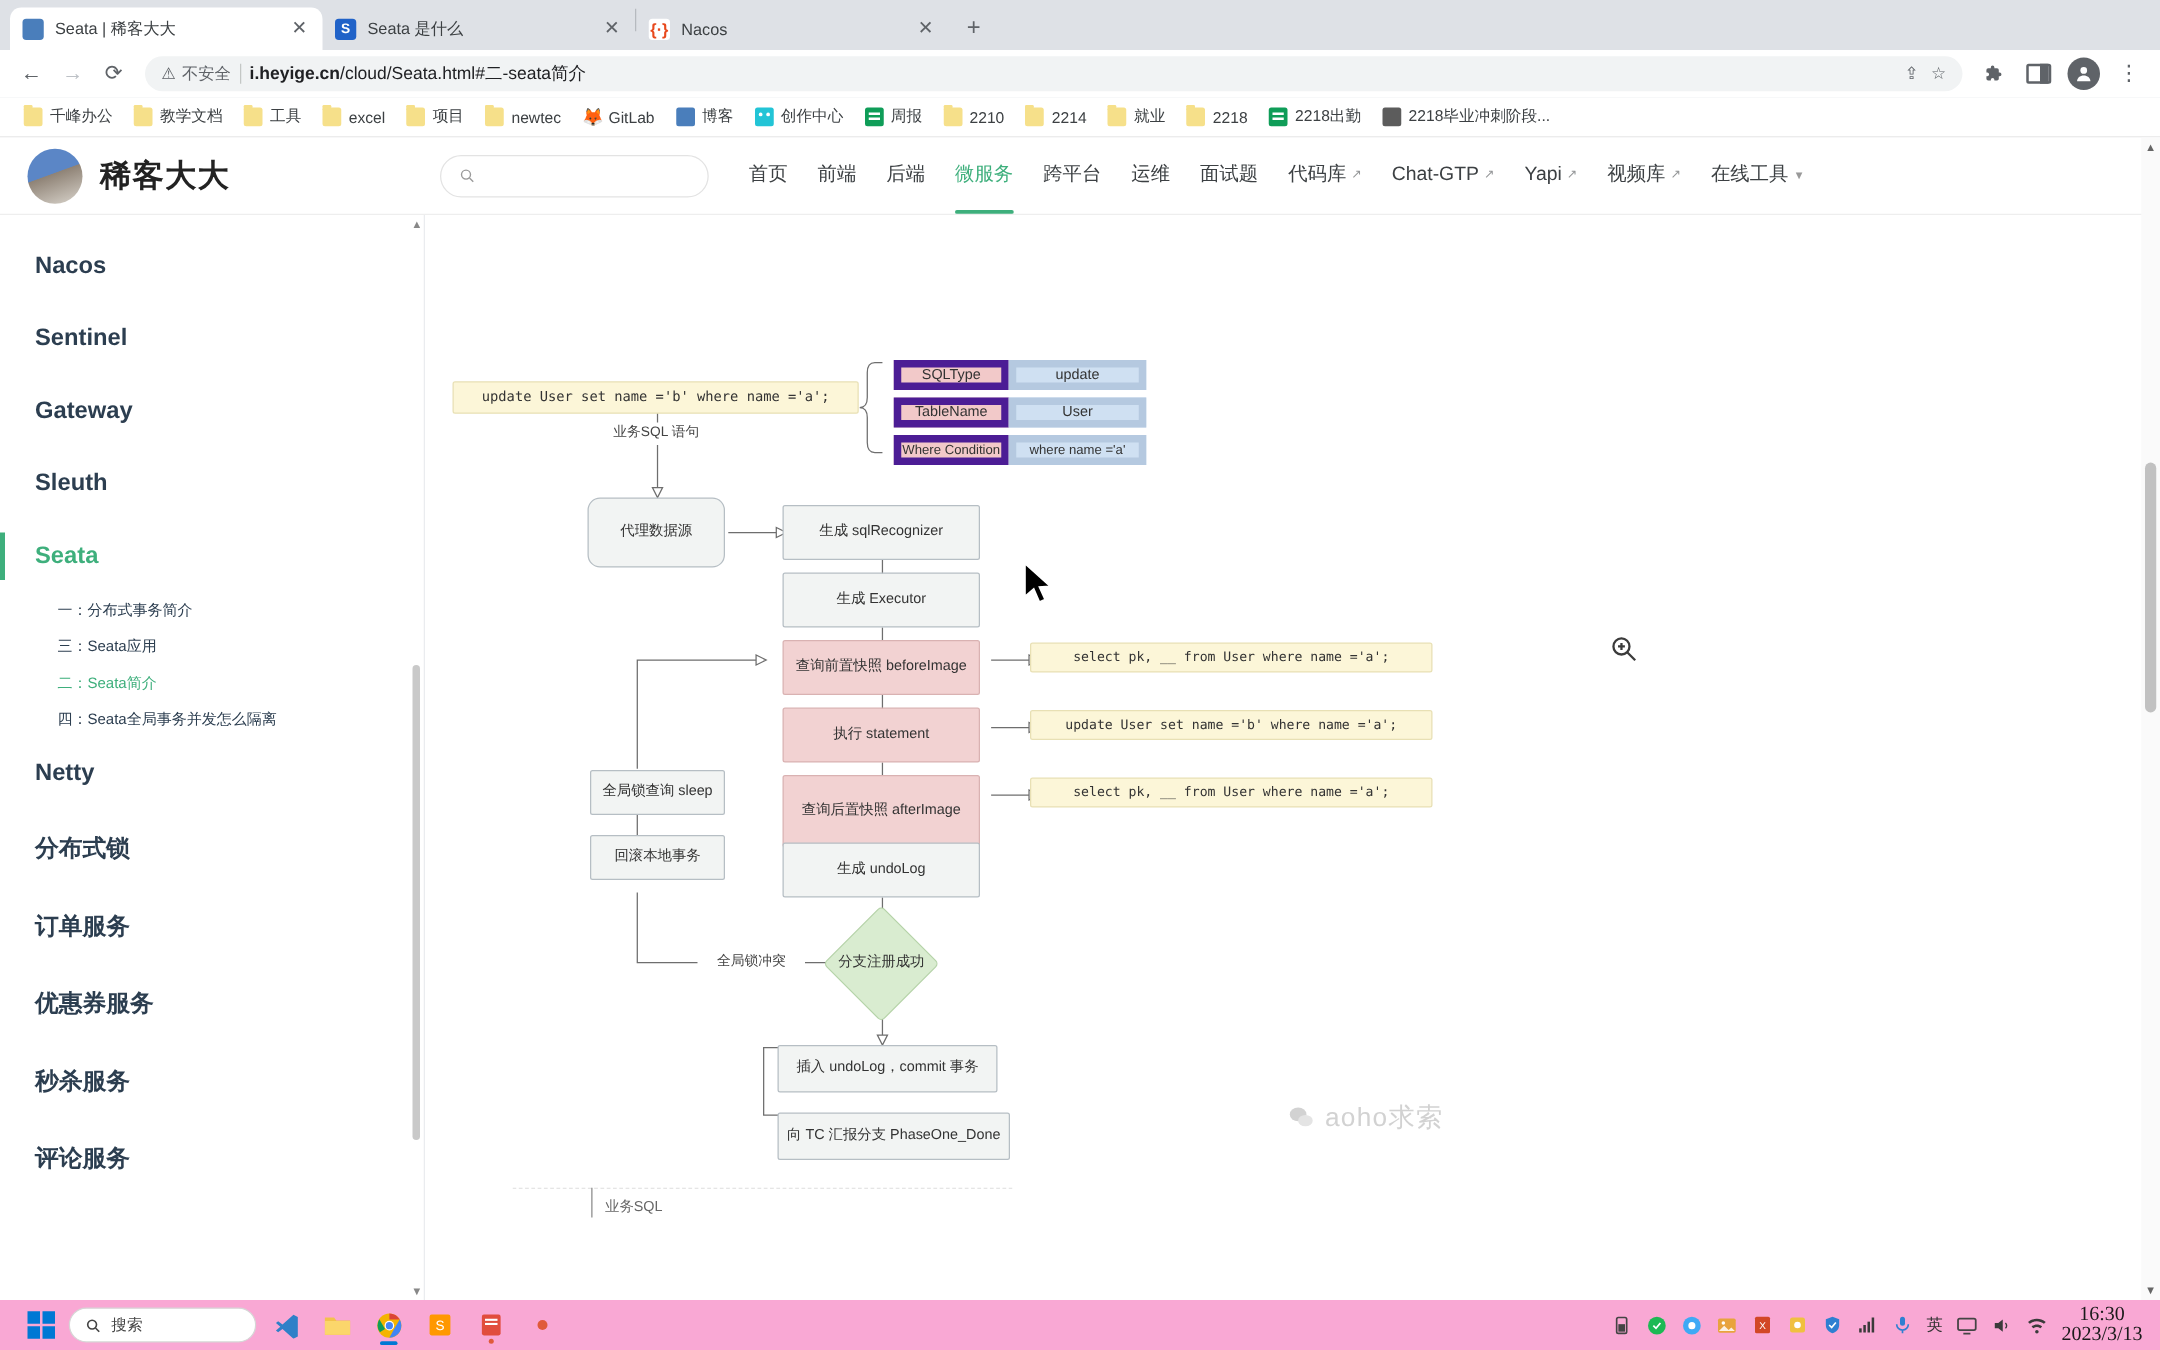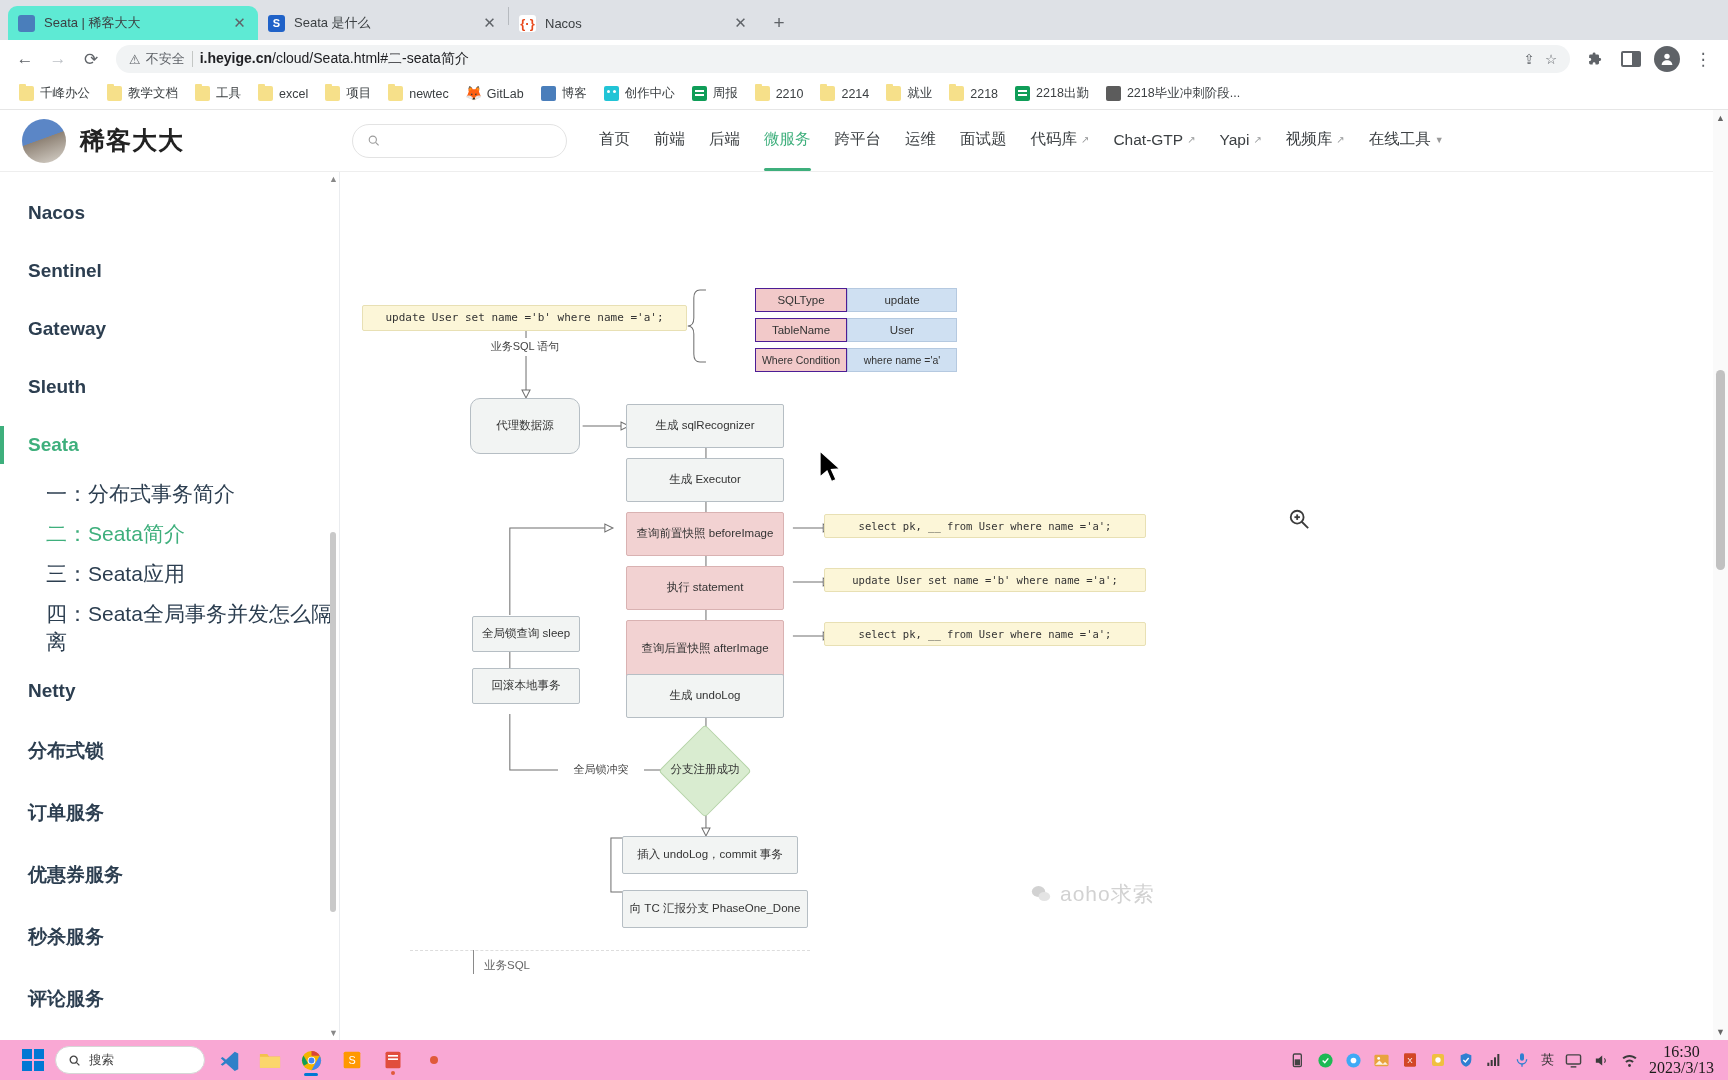--- a/index.html
+++ b/index.html
@@ -12,21 +12,21 @@
 
   
   .browser { width:1728px; height:1040px; background:#dee1e6; position:relative; }
 
   .tabstrip { height:40px; display:flex; align-items:flex-end; padding-left:8px; background:#dee1e6; }
   .tab {
     height:34px; width:250px; border-radius:9px 9px 0 0;
     display:flex; align-items:center; padding:0 10px; gap:9px;
     font-size:13px; color:#3c4043; position:relative; background:transparent;
   }
-  .tab.active { background:#5eead4; }
+  .tab.active { background:#ffffff; }
   .tab .favicon { width:17px; height:17px; flex:0 0 17px; border-radius:3px; display:flex; align-items:center; justify-content:center; font-size:11px; color:#fff; font-weight:bold;}
   .tab .title { flex:1; white-space:nowrap; overflow:hidden; text-overflow:ellipsis; }
   .tab .tclose { width:17px; height:17px; line-height:16px; text-align:center; font-size:15px; color:#5f6368; border-radius:50%; }
   .tab-sep { width:1px; height:18px; background:#b6babf; align-self:center; margin-bottom:8px;}
   .newtab { width:28px; height:28px; margin-left:6px; margin-bottom:3px; border-radius:50%; display:flex; align-items:center; justify-content:center; font-size:19px; color:#5f6368; }
 
   .toolbar { height:38px; background:#fff; display:flex; align-items:center; padding:0 10px; gap:3px; }
   .navbtn { width:30px; height:30px; border-radius:50%; display:flex; align-items:center; justify-content:center; color:#5f6368; font-size:17px; }
   .navbtn.disabled { color:#bdc1c6; }
   .omnibox {
@@ -74,21 +74,21 @@
   .nav .nav-item.active { color:#3eaf7c; }
   .nav .nav-item.active:after{ content:""; position:absolute; left:0; right:0; bottom:-19px; height:3px; background:#3eaf7c; border-radius:2px;}
   .ext-link { font-size:10px; opacity:.55; }
   .caret { font-size:9px; color:#999; }
 
   .body-row { display:flex; height:868px; }
   .sidebar { width:340px; border-right:1px solid #eaecef; padding:12px 0 0 0; position:relative; background:#fff;}
   .side-group { font-size:19px; font-weight:bold; color:#2c3e50; padding:18px 0 18px 28px; position:relative;}
   .side-group.active { color:#3eaf7c; }
   .side-group.active:before{ content:""; position:absolute; left:0; top:10px; bottom:10px; width:4px; background:#3eaf7c; }
-  .side-sub { font-size:21px; color:#2c3e50; padding:6px 0 6px 46px; }
+  .side-sub { font-size:12px; color:#2c3e50; padding:6px 0 6px 46px; }
   .side-sub.active { color:#3eaf7c; }
   .side-scroll { position:absolute; top:0; right:0; width:12px; height:100%; }
   .side-scroll .thumb { position:absolute; left:3px; width:6px; background:#c9c9c9; border-radius:3px; top:360px; height:380px;}
   .side-arrow { position:absolute; left:1px; width:11px; text-align:center; font-size:9px; color:#888;}
 
   .content { flex:1; position:relative; overflow:hidden; background:#fff; }
   .phase-title { font-size:17px; color:#2c3e50; padding:16px 0 0 210px; }
 
   
   .diagram { position:absolute; left:0; top:48px; width:100%; height:760px; }
@@ -96,21 +96,21 @@
   .box { border:1px solid #b6bec4; background:#f2f4f3; border-radius:2px; }
   .box.round { border-radius:10px; }
   .box.pink { background:#f2d2d2; border-color:#d9b2b2; }
   .box.yellow { background:#fcf6d8; border-color:#e8e0b4; }
   .lbl { font-size:11px; color:#444; background:#fff; }
   .diamond {
     width:110px; height:66px; background:#d9ecd0; border:1px solid #b5d3a8;
     transform:rotate(45deg); border-radius:4px;
   }
   .diamond-txt { position:absolute; font-size:11.5px; color:#333; width:110px; text-align:center;}
-  .tbl-cell { position:absolute; font-size:11.5px; display:flex; align-items:center; justify-content:center; border:1px solid #4c1d95;margin-left:40px;}
+  .tbl-cell { position:absolute; font-size:11.5px; display:flex; align-items:center; justify-content:center; border:6px solid #4c1d95;}
   .tbl-key { background:#f2c9c9; color:#333; }
   .tbl-val { background:#cfe0f2; border-color:#b5c9e0; color:#333; }
   svg.lines { position:absolute; left:0; top:0; width:100%; height:100%; pointer-events:none; }
   .watermark { position:absolute; left:1215px; top:835px; font-size:21px; color:#d2d2d2; display:flex; align-items:center; gap:8px; letter-spacing:1px;}
   .mag-cursor { position:absolute; left:1288px; top:468px; width:22px; height:22px; color:#555; }
   .arrow-cursor { position:absolute; left:824px; top:330px; width:26px; height:34px; }
 
   .page-scroll { position:absolute; right:0; top:0; width:15px; height:930px; background:#fafafa; }
   .page-scroll .thumb { position:absolute; left:3px; width:9px; top:260px; height:200px; background:#c1c1c1; border-radius:5px;}
   .page-scroll .arr { position:absolute; left:0; width:15px; text-align:center; font-size:9px; color:#666;}
@@ -319,22 +319,22 @@
 
     <div class="body-row">
 
       <div class="sidebar">
         <div class="side-group">Nacos</div>
         <div class="side-group">Sentinel</div>
         <div class="side-group">Gateway</div>
         <div class="side-group">Sleuth</div>
         <div class="side-group active">Seata</div>
         <div class="side-sub">一：分布式事务简介</div>
+        <div class="side-sub">三：Seata应用</div>
         <div class="side-sub active">二：Seata简介</div>
-        <div class="side-sub">三：Seata应用</div>
         <div class="side-sub">四：Seata全局事务并发怎么隔离</div>
         <div class="side-group">Netty</div>
         <div class="side-group">分布式锁</div>
         <div class="side-group">订单服务</div>
         <div class="side-group">优惠券服务</div>
         <div class="side-group">秒杀服务</div>
         <div class="side-group">评论服务</div>
 
         <div class="side-scroll">
           <div class="side-arrow" style="top:2px;">▲</div>

